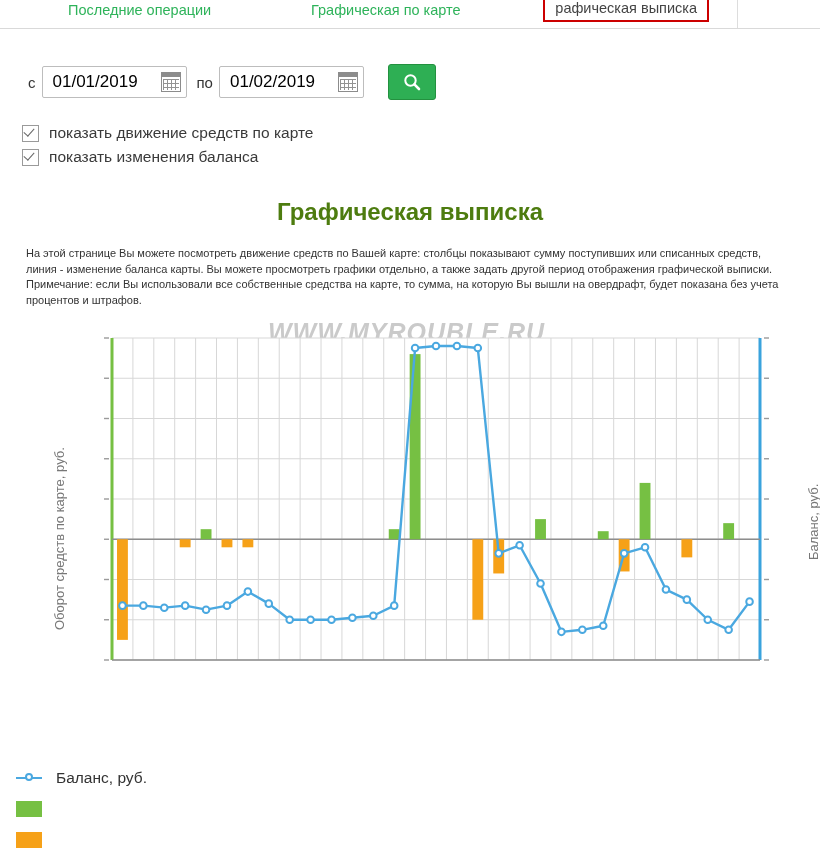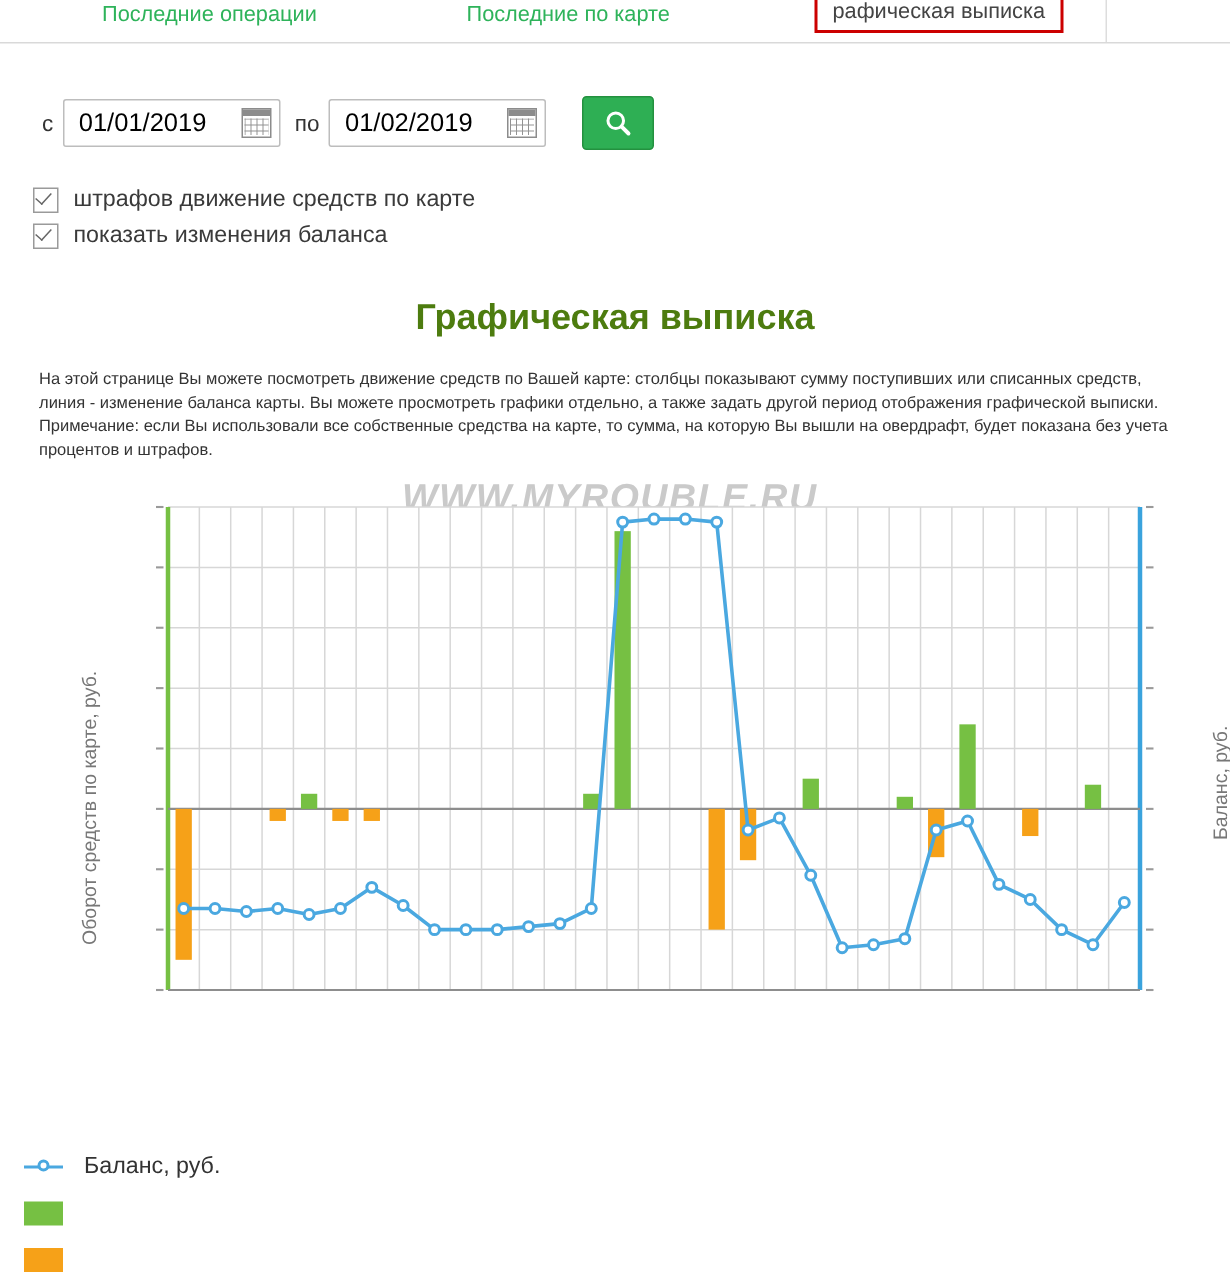--- a/index.html
+++ b/index.html
@@ -15,20 +15,21 @@
     position: relative;
     overflow: hidden;
   }
 
   
   .tabs {
     position: relative;
     height: 28px;
     border-bottom: 1px solid #d9d9d9;
     background: #ffffff;
+    text-align: right;
   }
   .tab {
     position: absolute;
     top: 0;
     font-size: 14.5px;
     color: #2eb35a;
     white-space: nowrap;
     padding: 2px 6px;
   }
   .tab-1 { left: 62px; }
@@ -272,21 +273,21 @@
   }
 </style>
 </head>
 <body>
 
 <div class="tabs">
   <div class="tab tab-1">
     <span>Последние операции</span>
   </div>
   <div class="tab tab-2">
-    <span>Последние по карте</span>
+    <span>Графическая по карте</span>
   </div>
   <div class="tab tab-active">
     <span>рафическая выписка</span>
   </div>
   <div class="tab-right-stub"></div>
 </div>
 
 <div class="filter-row">
   <span class="filter-label">с</span>
   <span class="date-box">
@@ -302,21 +303,21 @@
     <svg width="20" height="20" viewBox="0 0 20 20">
       <circle cx="8.5" cy="8.5" r="5.2" fill="none" stroke="#ffffff" stroke-width="2"></circle>
       <line x1="12.4" y1="12.4" x2="17" y2="17" stroke="#ffffff" stroke-width="2.6" stroke-linecap="round"></line>
     </svg>
   </span>
 </div>
 
 <div class="checks">
   <div class="check-row">
     <span class="checkbox checked"></span>
-    <span class="check-label">штрафов движение средств по карте</span>
+    <span class="check-label">показать движение средств по карте</span>
   </div>
   <div class="check-row">
     <span class="checkbox checked"></span>
     <span class="check-label">показать изменения баланса</span>
   </div>
 </div>
 
 <div class="page-title">Графическая выписка</div>
 
 <div class="description">

